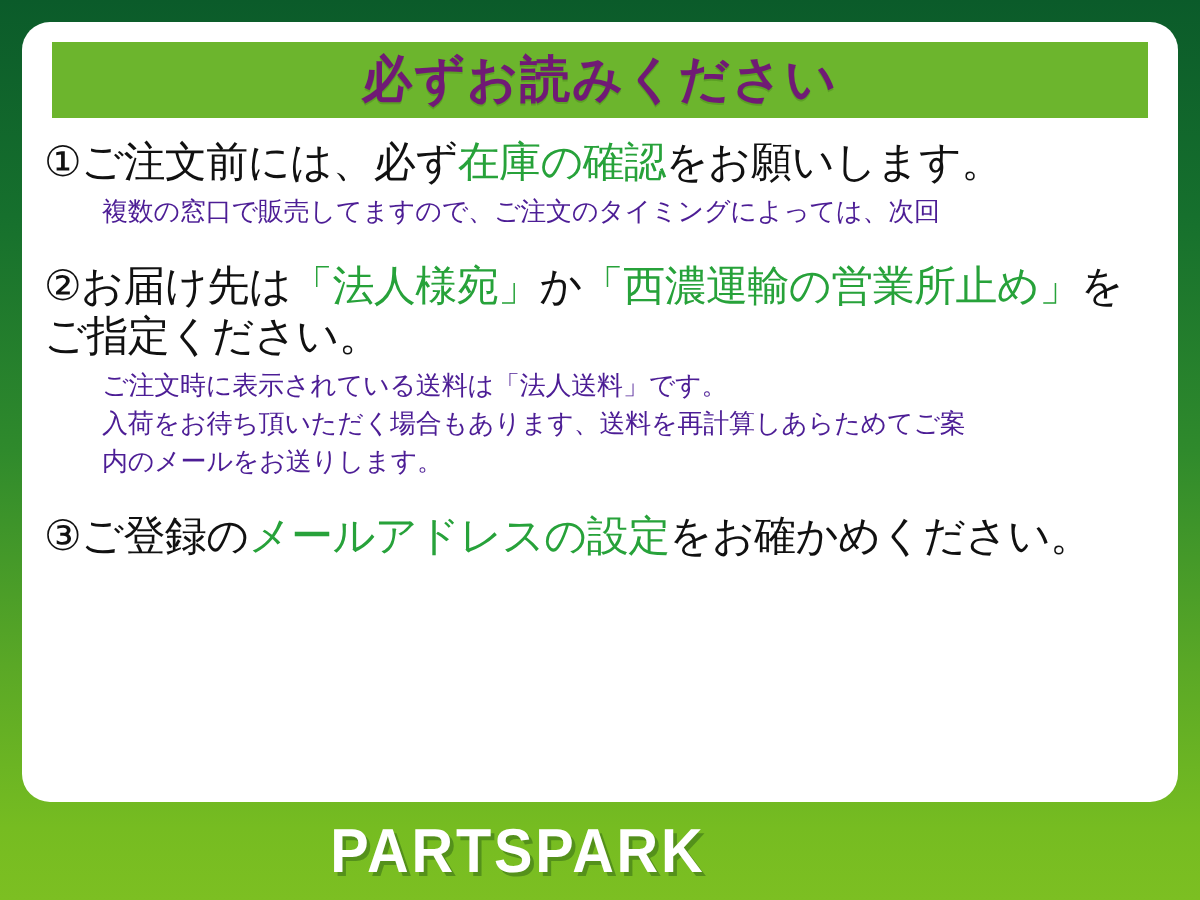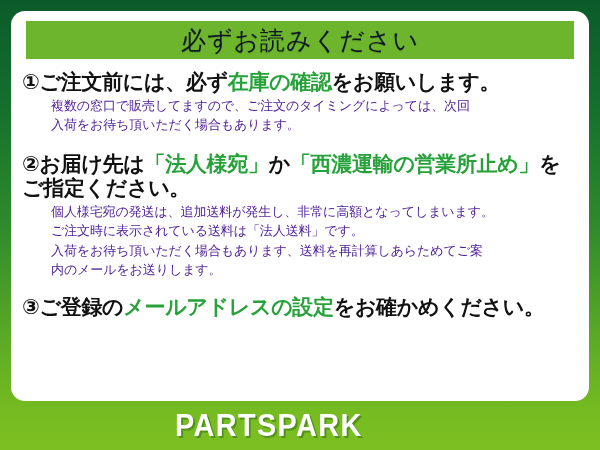--- a/index.html
+++ b/index.html
@@ -50,42 +50,42 @@
     left: 15px;
     top: 10px;
     width: 548px;
     height: 38px;
     background: #6cb52d;
     display: flex;
     align-items: center;
     justify-content: center;
   }
   .banner-title {
-    color: #0f172a;
+    color: #701a75;
     font-size: 25px;
-    font-weight: normal;
+    font-weight: bold;
     letter-spacing: 1px;
     line-height: 1;
     white-space: nowrap;
     text-shadow: 0 1px 0 rgba(60,120,20,.35);
   }
 
   
   .items {
     position: absolute;
     left: 0;
     top: 57px;
     width: 578px;
   }
   .item {
     padding: 0 10px 0 11px;
   }
   .item-heading {
     font-size: 21px;
-    font-weight: bold;
+    font-weight: normal;
     color: #111111;
     line-height: 1.16;
     letter-spacing: -0.3px;
     white-space: nowrap;
   }
   .item-heading.wrap {
     white-space: normal;
   }
   .hl {
     color: #27a23a;
@@ -100,21 +100,21 @@
   .item-sub div {
     white-space: nowrap;
   }
   .item1 { margin-top: 2px; }
   .item2 { margin-top: 17px; }
   .item3 { margin-top: 16px; }
 
   
   .footer {
     position: absolute;
-    left: 10px;
+    left: 0;
     top: 401px;
     width: 518px;
     height: 49px;
     display: flex;
     align-items: center;
     justify-content: center;
   }
   .brand {
     color: #ffffff;
     font-size: 31px;
@@ -134,28 +134,26 @@
     <div class="banner">
       <span class="banner-title">必ずお読みください</span>
     </div>
 
     <div class="items">
 
       <div class="item item1">
         <div class="item-heading"><span>①</span><span>ご注文前には、必ず</span><span class="hl">在庫の確認</span><span>をお願いします。</span></div>
         <div class="item-sub">
           <div>複数の窓口で販売してますので、ご注文のタイミングによっては、次回</div>
-          <div>入荷をお待ち頂いただく場合もあります。</div>
         </div>
       </div>
 
       <div class="item item2">
         <div class="item-heading wrap"><span>②</span><span>お届け先は</span><span class="hl">「法人様宛」</span><span>か</span><span class="hl">「西濃運輸の営業所止め」</span><span>をご指定ください。</span></div>
         <div class="item-sub">
-          <div>個人様宅宛の発送は、追加送料が発生し、非常に高額となってしまいます。</div>
           <div>ご注文時に表示されている送料は「法人送料」です。</div>
           <div>入荷をお待ち頂いただく場合もあります、送料を再計算しあらためてご案</div>
           <div>内のメールをお送りします。</div>
         </div>
       </div>
 
       <div class="item item3">
         <div class="item-heading"><span>③</span><span>ご登録の</span><span class="hl">メールアドレスの設定</span><span>をお確かめください。</span></div>
         <div class="item-sub">
         </div>

